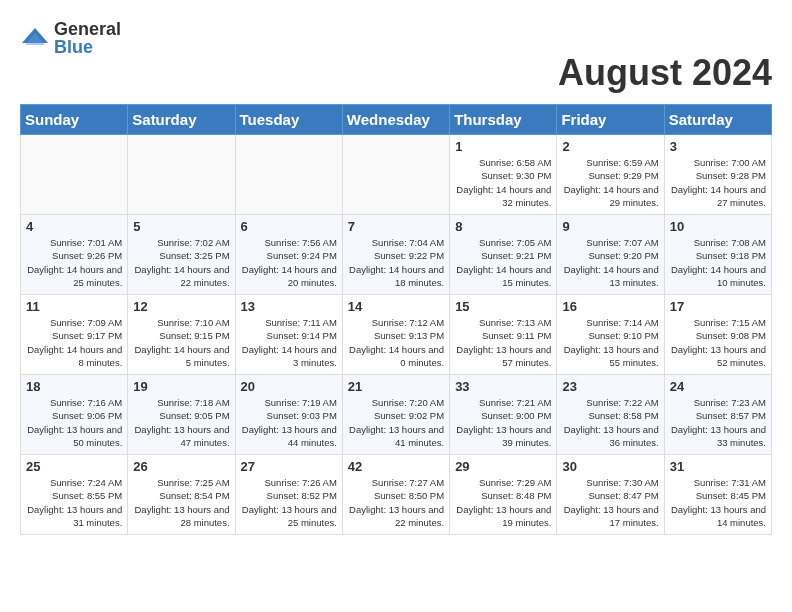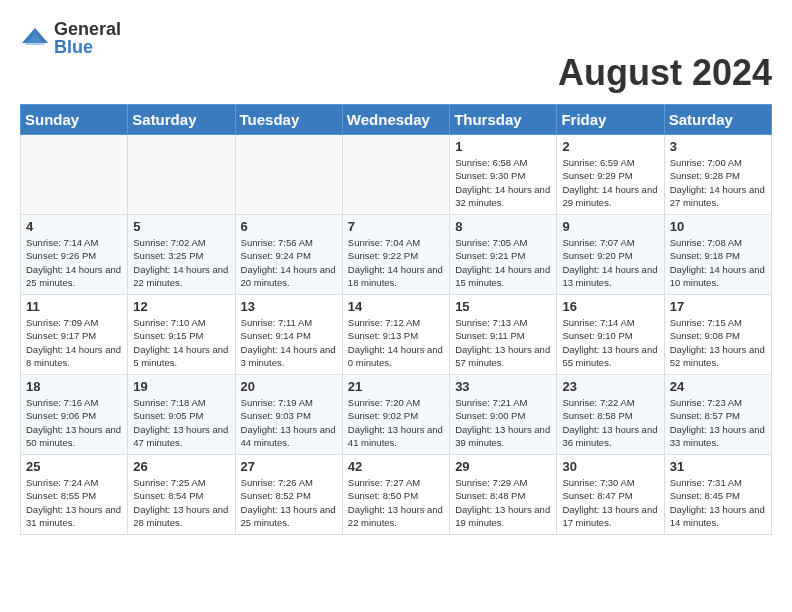--- a/index.html
+++ b/index.html
@@ -87,20 +87,21 @@
       font-size: 13px;
       font-weight: bold;
       color: #333;
       display: block;
       margin-bottom: 2px;
     }
     .day-info {
       font-size: 9.5px;
       color: #333;
       line-height: 1.4;
+      text-align: right;
     }
     .empty-cell {
       background: #f9f9f9 !important;
     }
   </style>
 </head>
 <body>
 
 <div class="header">
   <div class="logo">
@@ -154,21 +155,21 @@
           <span class="day-num">3</span>
           <div class="day-info">Sunrise: 7:00 AM
 Sunset: 9:28 PM
 Daylight: 14 hours
 and 27 minutes.</div>
         </td>
       </tr>
       <tr>
         <td>
           <span class="day-num">4</span>
-          <div class="day-info">Sunrise: 7:14 AM
+          <div class="day-info">Sunrise: 7:01 AM
 Sunset: 9:26 PM
 Daylight: 14 hours
 and 25 minutes.</div>
         </td>
         <td>
           <span class="day-num">5</span>
           <div class="day-info">Sunrise: 7:02 AM
 Sunset: 3:25 PM
 Daylight: 14 hours
 and 22 minutes.</div>

